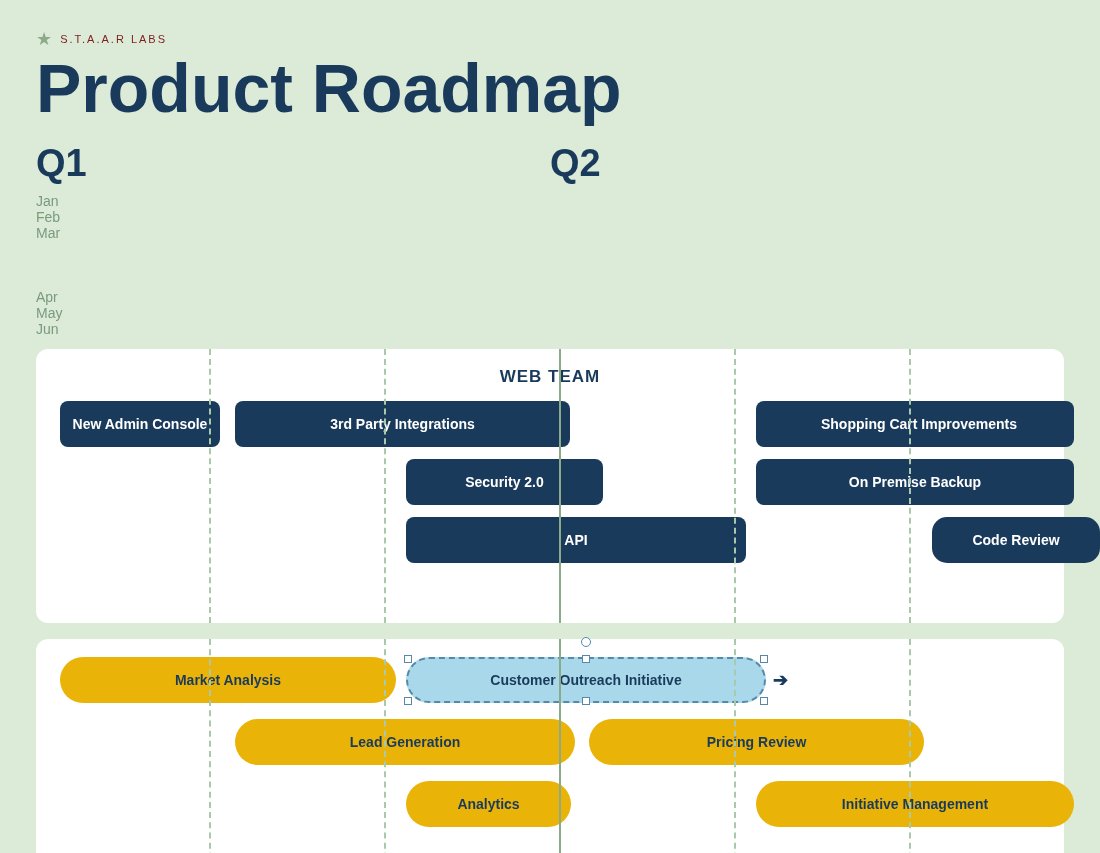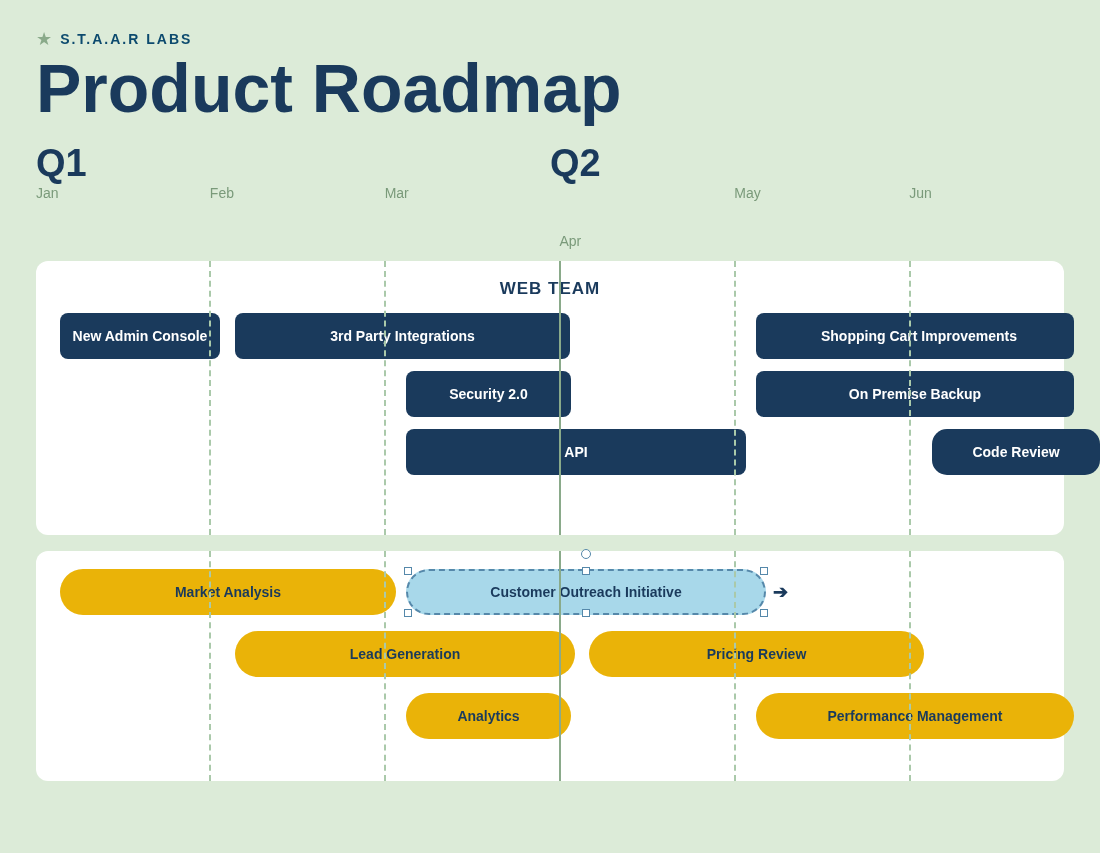--- a/index.html
+++ b/index.html
@@ -24,41 +24,41 @@
       gap: 8px;
       margin-bottom: 4px;
     }
 
     .brand-icon {
       color: #8aaa8a;
       font-size: 18px;
     }
 
     .brand-name {
-      font-size: 14px;
-      font-weight: 700;
-      color: #0c4a6e;
+      font-size: 11px;
+      font-weight: 400;
+      color: #7f1d1d;
       letter-spacing: 2px;
       font-family: Arial, sans-serif;
     }
 
     .page-title {
       font-size: 68px;
       font-weight: 900;
       color: #1a3a5c;
       line-height: 1;
       margin-bottom: 20px;
       font-family: 'Arial Black', Arial, sans-serif;
     }
 
     
     .quarters-row {
       display: flex;
       position: relative;
-      margin-bottom: 0;
+      margin-bottom: 8px;
     }
 
     .quarter-label {
       font-size: 38px;
       font-weight: 900;
       color: #1a3a5c;
       font-family: 'Arial Black', Arial, sans-serif;
     }
 
     .q1-block {
@@ -226,21 +226,21 @@
 
   <div class="quarters-row">
     <div class="q1-block">
       <div class="quarter-label">Q1</div>
     </div>
     <div class="q2-block">
       <div class="quarter-label">Q2</div>
     </div>
   </div>
 
-  <div class="months-row" style="padding-left:0; width:1028px;">
+  <div class="months-row" style="padding-left:0; width:1028px;flex-direction:column;">
     <div class="month" style="width:174px;">Jan</div>
     <div class="month" style="width:175px;">Feb</div>
     <div class="month" style="width:175px;">Mar</div>
     <div class="month" style="width:175px;margin-top:48px;">Apr</div>
     <div class="month" style="width:175px;">May</div>
     <div class="month" style="width:155px;">Jun</div>
   </div>
 
   <div class="team-section" style="width:1028px;">
     <div class="team-title">WEB TEAM</div>
@@ -256,21 +256,21 @@
       <div class="task-dark" style="left:4px; width:160px; top:0px;">
         <span>New Admin Console</span>
       </div>
       <div class="task-dark" style="left:179px; width:335px; top:0px;">
         <span>3rd Party Integrations</span>
       </div>
       <div class="task-dark" style="left:700px; width:318px; top:0px;padding-left:8px;">
         <span>Shopping Cart Improvements</span>
       </div>
 
-      <div class="task-dark" style="left:350px; width:165px; top:58px;">
+      <div class="task-dark" style="left:350px; width:197px; top:58px;">
         <span>Security 2.0</span>
       </div>
       <div class="task-dark" style="left:700px; width:318px; top:58px;">
         <span>On Premise Backup</span>
       </div>
 
       <div class="task-dark" style="left:350px; width:340px; top:116px;">
         <span>API</span>
       </div>
       <div class="task-dark" style="left:876px; width:168px; top:116px;border-radius:15px;">
@@ -309,19 +309,19 @@
         <span>Pricing Review</span>
       </div>
       <div class="task-light" style="left:179px; width:340px; top:62px; border-radius:24px;">
         <span>Lead Generation</span>
       </div>
 
       <div class="task-light" style="left:350px; width:165px; top:124px; border-radius:24px;">
         <span>Analytics</span>
       </div>
       <div class="task-light" style="left:700px; width:318px; top:124px; border-radius:24px;">
-        <span>Performance Management</span>
+        <span>Initiative Management</span>
       </div>
 
     </div>
   </div>
 
 </div>
 
 </body></html>

